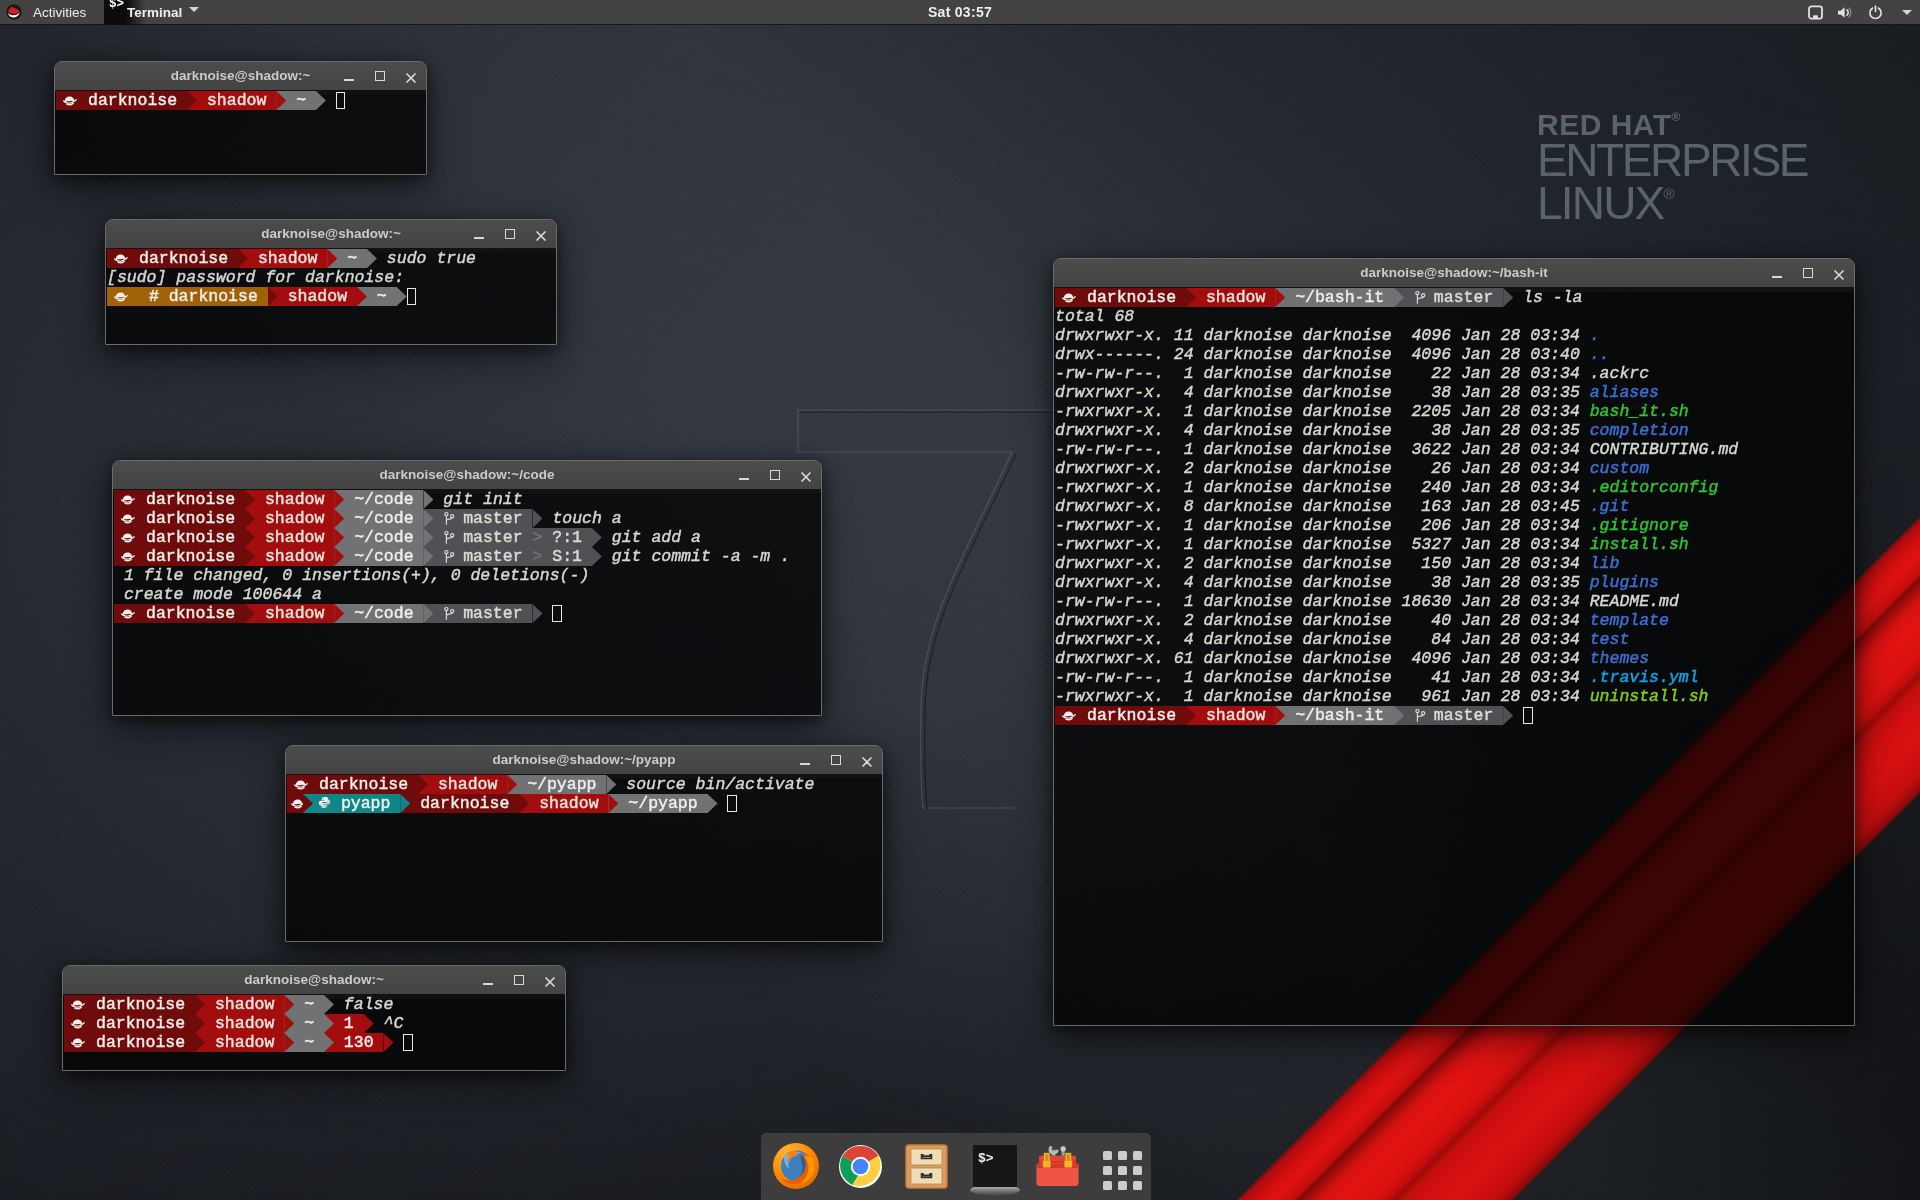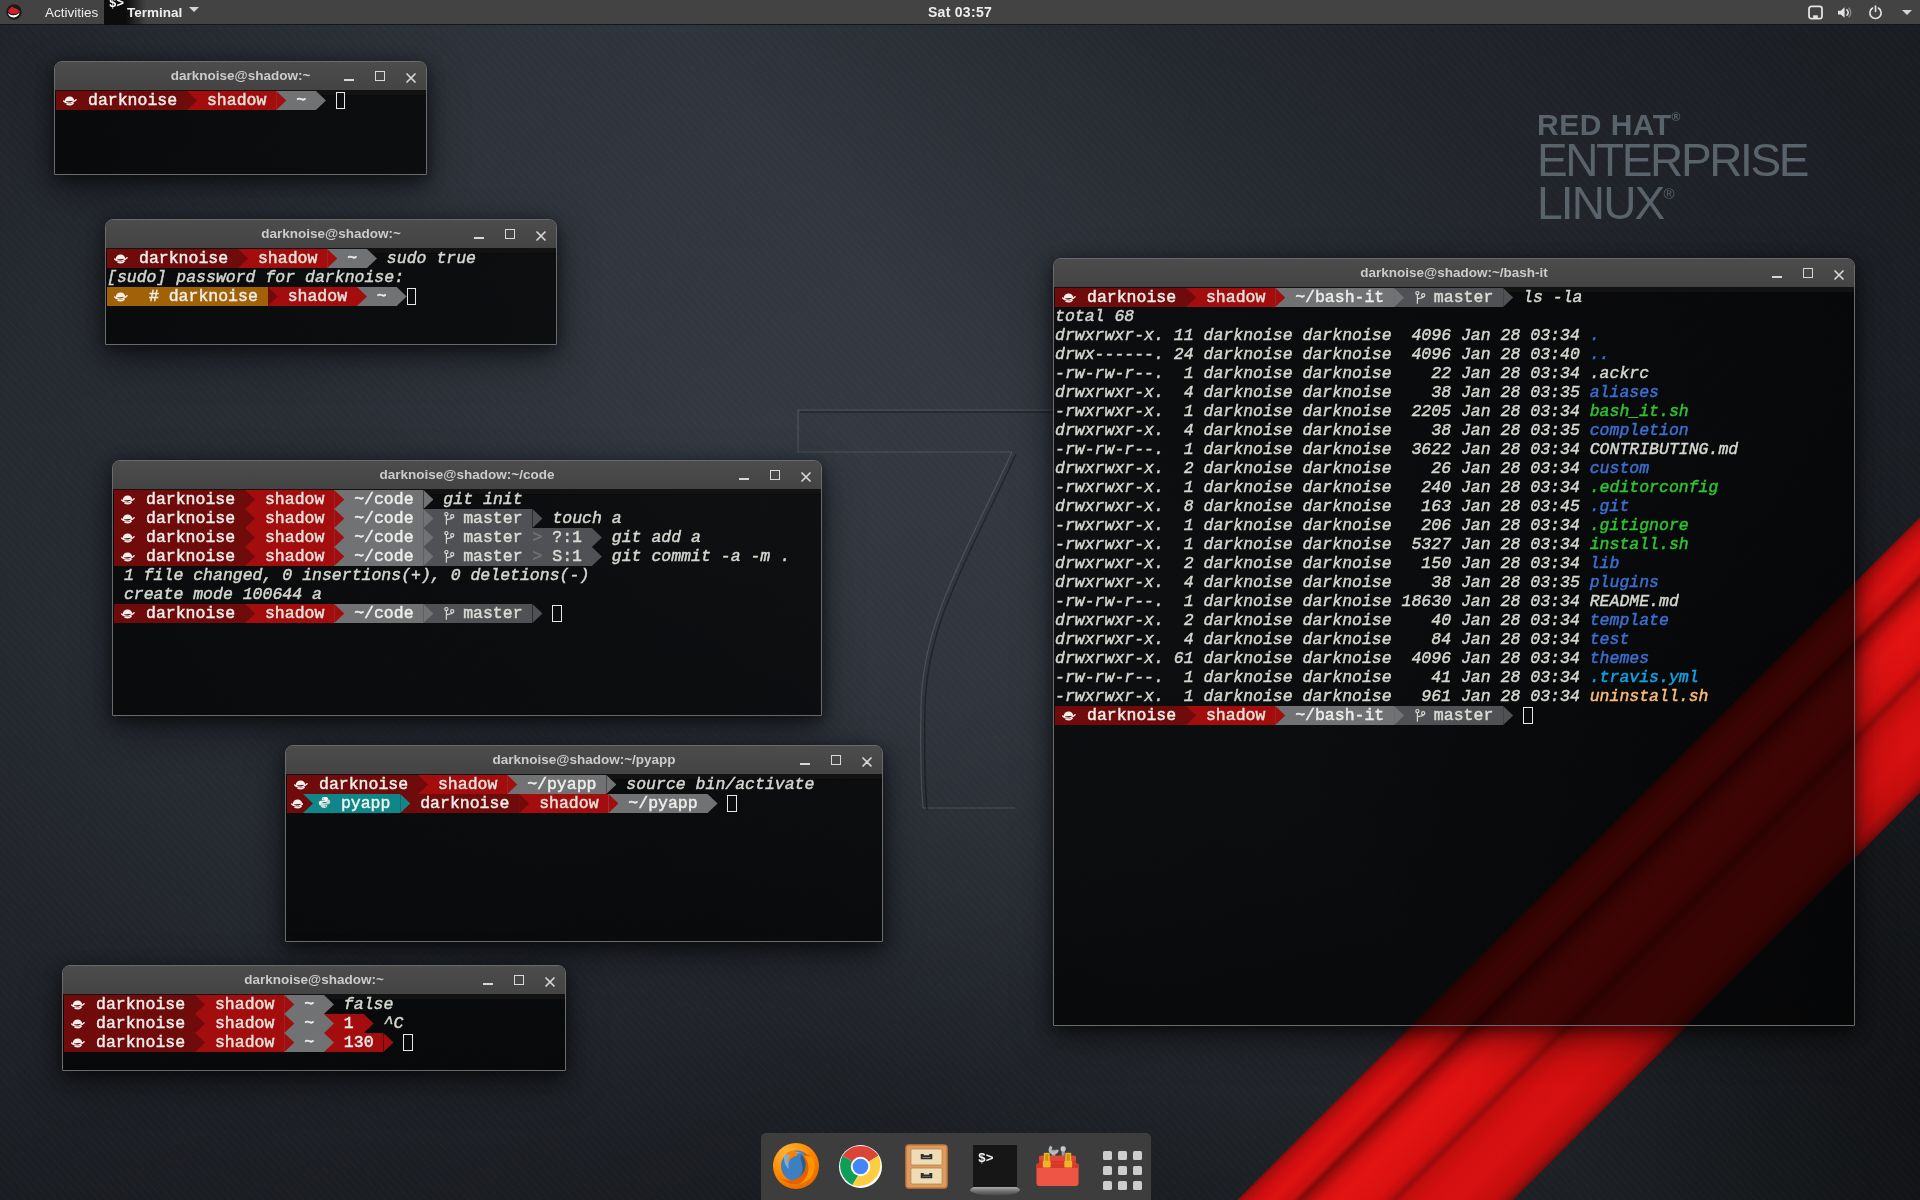--- a/index.html
+++ b/index.html
@@ -101,21 +101,21 @@
 </div>
 <div id="topbar">
 <div class="tbicon">
 <svg viewBox="0 0 17 17" width="16" height="16" style="position:absolute;left:6px;top:4px">
 <circle cx="8.5" cy="8.5" r="8.2" fill="#1a1a1a"></circle>
 <path d="M2.2,9.6 C4.3,12.3 9.3,12.8 12.3,10.9 C13.4,10.2 14,9.5 14.6,8.7 L13.6,11.5 C11.7,14 8.3,14.9 5.4,13.7 C3.6,12.9 2.4,11.3 2.2,9.6 Z" fill="#fff"></path>
 <path d="M3.7,9.0 C3.8,6.1 6,4 8.8,4.2 C11.4,4.4 13.3,6.1 13.5,8.2 C13.6,9 13.2,9.5 12.3,9.9 C9.9,11 5.9,10.9 4.2,9.8 C3.9,9.6 3.7,9.3 3.7,9.0 Z" fill="#d41f26"></path>
 <path d="M2.2,8.4 L3.7,9.2 C3.9,6.5 5.7,4.6 8.2,4.3 L7.2,2.9 C4.7,3.2 2.7,5.5 2.2,8.4 Z" fill="#d41f26"></path>
 <path d="M12.2,6.0 L14.8,7.4 L13.9,8.5 Z" fill="#d41f26"></path>
 </svg>
-<span class="tblabel" style="margin-left:45px">Activities</span>
+<span class="tblabel" style="margin-left:33px">Activities</span>
 </div>
 <div class="appbox"><span class="appico">$&gt;</span><span class="tblabel" style="font-weight:bold;margin-left:-19px">Terminal</span><span class="caret"></span></div>
 <div class="clock">Sat 03:57</div>
 <div class="sysicons">
 <svg viewBox="0 0 16 16" width="15" height="15">
         <rect x="1.1" y="1.5" width="13.8" height="13" rx="2.6" fill="none" stroke="#e4e4e4" stroke-width="1.9"></rect>
         <rect x="5.5" y="11" width="5" height="3.4" fill="#e4e4e4"></rect>
       </svg>
 <svg viewBox="0 0 20 16" width="19" height="15">
         <path d="M2,6 h3 l4,-3.6 v11.2 L5,10 H2 Z" fill="#e4e4e4"></path>
@@ -358,21 +358,21 @@
       <div class="ln"><span class="cmd">drwxrwxr-x.  8 darknoise darknoise   163 Jan 28 03:45 <span style="color:#3c6fd2">.git</span></span></div>
       <div class="ln"><span class="cmd">-rwxrwxr-x.  1 darknoise darknoise   206 Jan 28 03:34 <span style="color:#2fc42f">.gitignore</span></span></div>
       <div class="ln"><span class="cmd">-rwxrwxr-x.  1 darknoise darknoise  5327 Jan 28 03:34 <span style="color:#2fc42f">install.sh</span></span></div>
       <div class="ln"><span class="cmd">drwxrwxr-x.  2 darknoise darknoise   150 Jan 28 03:34 <span style="color:#3c6fd2">lib</span></span></div>
       <div class="ln"><span class="cmd">drwxrwxr-x.  4 darknoise darknoise    38 Jan 28 03:35 <span style="color:#3c6fd2">plugins</span></span></div>
       <div class="ln"><span class="cmd">-rw-rw-r--.  1 darknoise darknoise 18630 Jan 28 03:34 <span style="color:#d3d7cf">README.md</span></span></div>
       <div class="ln"><span class="cmd">drwxrwxr-x.  2 darknoise darknoise    40 Jan 28 03:34 <span style="color:#3c6fd2">template</span></span></div>
       <div class="ln"><span class="cmd">drwxrwxr-x.  4 darknoise darknoise    84 Jan 28 03:34 <span style="color:#3c6fd2">test</span></span></div>
       <div class="ln"><span class="cmd">drwxrwxr-x. 61 darknoise darknoise  4096 Jan 28 03:34 <span style="color:#3c6fd2">themes</span></span></div>
       <div class="ln"><span class="cmd">-rw-rw-r--.  1 darknoise darknoise    41 Jan 28 03:34 <span style="color:#0ea5e9">.travis.yml</span></span></div>
-      <div class="ln"><span class="cmd">-rwxrwxr-x.  1 darknoise darknoise   961 Jan 28 03:34 <span style="color:#fdba74">uninstall.sh</span></span></div>
+      <div class="ln"><span class="cmd">-rwxrwxr-x.  1 darknoise darknoise   961 Jan 28 03:34 <span style="color:#84cc16">uninstall.sh</span></span></div>
       <div class="ln"><span class="sg" style="background:#6f0b0b;color:#eeeeec"><i class="fh"><svg viewBox="0 0 16 16" width="16" height="16">
               <g fill="none" stroke="#f3efec" stroke-width="1.45" stroke-linecap="round">
                 <path d="M3.4,8.4 C3.6,5.6 5.6,3.9 8.2,4.3 C10.5,4.7 11.6,6.3 11.3,7.7" fill="#f3efec"></path>
                 <path d="M1.7,8.0 C3.6,10.2 7.4,10.7 10.3,9.4 C11.9,8.7 13.2,7.7 14.1,6.8"></path>
                 <path d="M5.0,11.4 C7.2,12.1 9.6,11.7 11.1,10.4"></path>
               </g>
             </svg></i>darknoise&nbsp;</span><span class="sep" style="--a:#6f0b0b;--b:#a30d0d"></span><span class="sg" style="background:#a30d0d;color:#e2e4dd">&nbsp;shadow&nbsp;</span><span class="sep" style="--a:#a30d0d;--b:#717274"></span><span class="sg" style="background:#717274;color:#eeeeec">&nbsp;~/bash-it&nbsp;</span><span class="sep" style="--a:#717274;--b:#4f5154"></span><span class="sg" style="background:#4f5154;color:#dadcd4">&nbsp;<i class="br"><svg viewBox="0 0 12 15" width="12" height="15" style="margin-top:2px">
               <g stroke="#d7dad2" stroke-width="1.2" fill="none">
                 <circle cx="3.4" cy="3.1" r="1.6"></circle>
                 <circle cx="9.2" cy="5.2" r="1.6"></circle>

